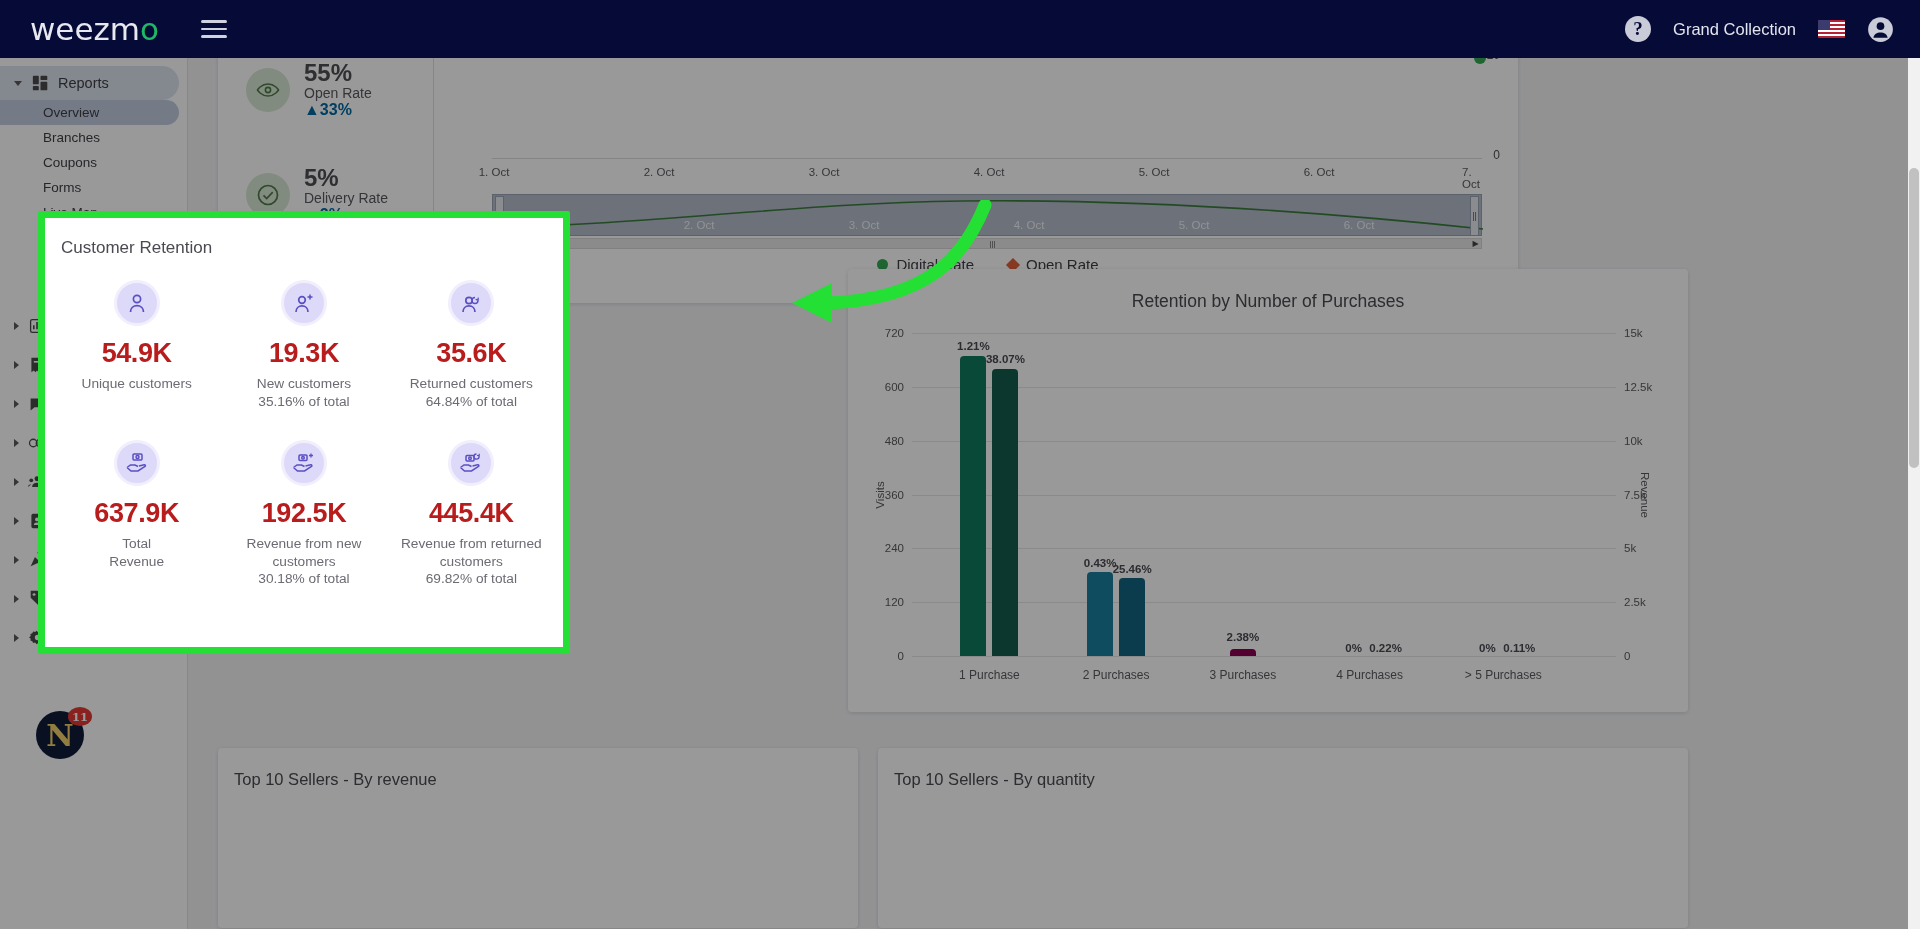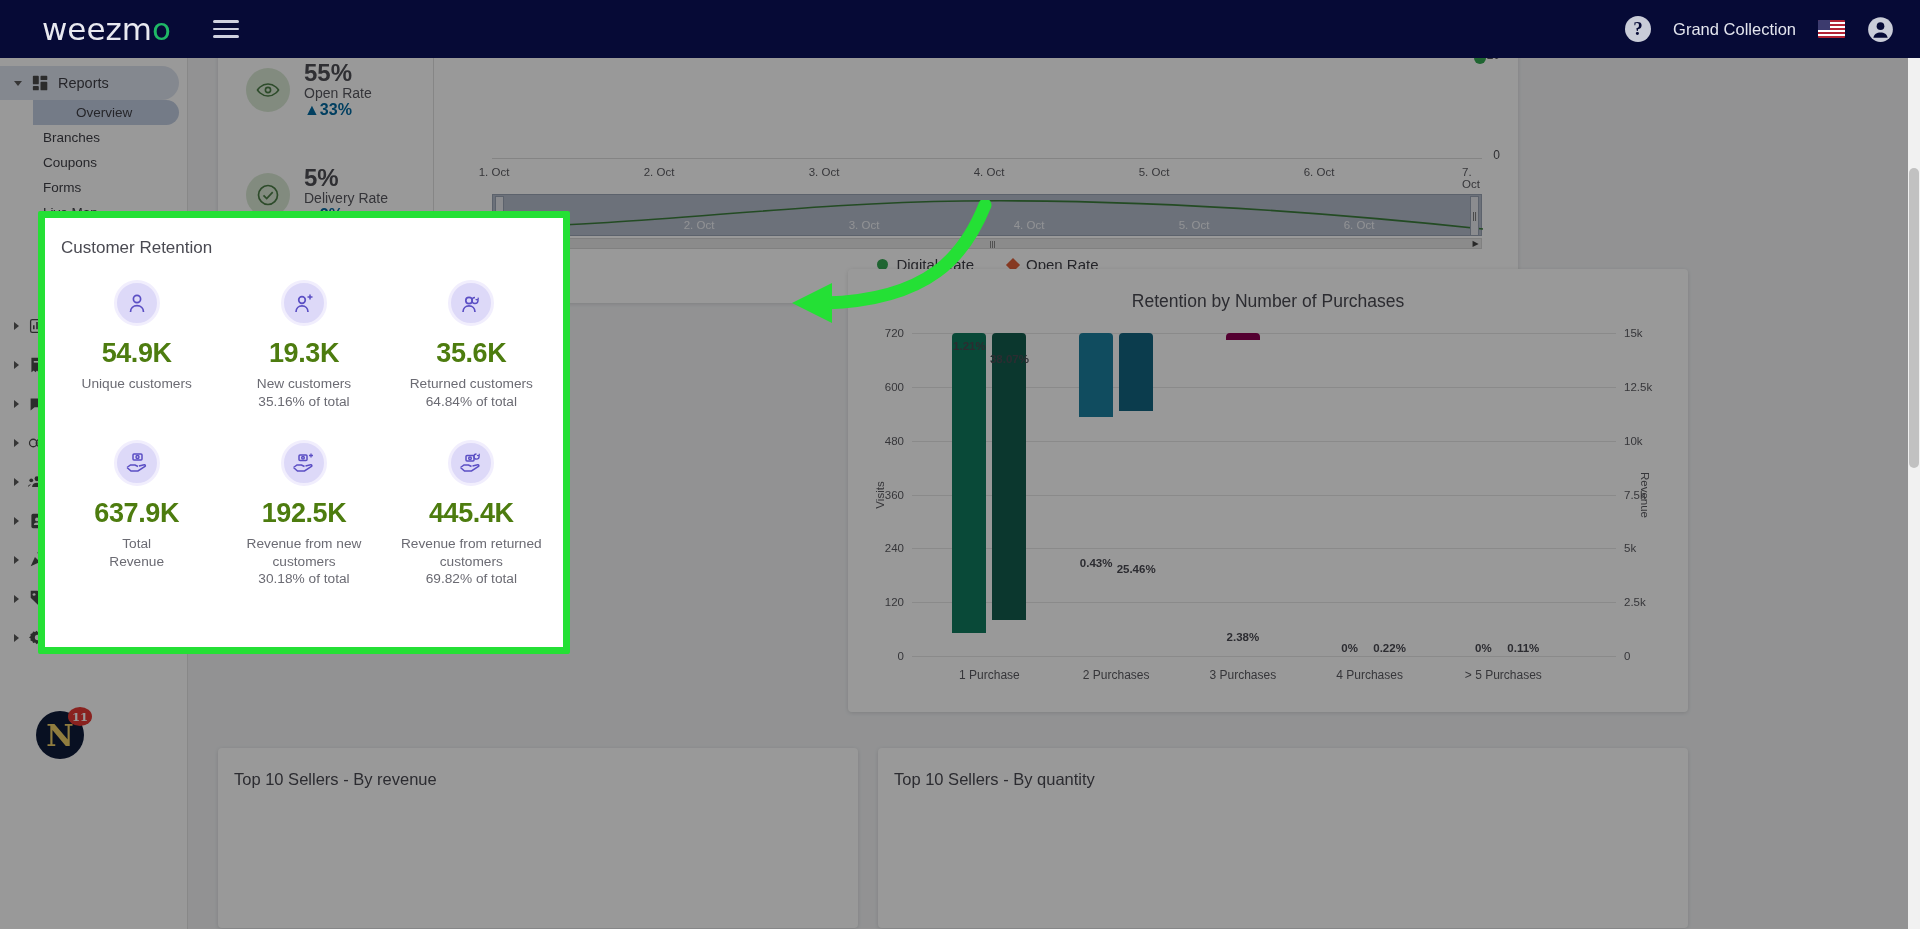--- a/index.html
+++ b/index.html
@@ -10,21 +10,21 @@
     position: relative;
   }
   
   .page { position: absolute; inset: 0; }
 
   
   .topbar {
     position: absolute; top: 0; left: 0; width: 1920px; height: 58px;
     background: #060a36; display: flex; align-items: center; z-index: 30;
   }
-  .logo { margin-left: 42px; display: flex; align-items: baseline; }
+  .logo { margin-left: 30px; display: flex; align-items: baseline; }
   .logo-text {
     font-size: 31px; font-weight: 400; color: #e8e9f0; letter-spacing: 0px;
     font-family: "DejaVu Sans", sans-serif;
   }
   .logo-o { color: #1fb866; font-weight:400; }
   .hamburger { margin-left: 42px; width: 26px; cursor: pointer; }
   .hamburger span { display: block; height: 2.5px; background: #cfd2e0; margin: 5px 0; border-radius: 2px; }
   .topbar-right { margin-left: auto; display: flex; align-items: center; gap: 22px; margin-right: 26px; }
   .help-icon {
     width: 26px; height: 26px; border-radius: 50%; background: #c9ccd8; color: #060a36;
@@ -49,21 +49,21 @@
   }
   .nav-group-head.active { background: #dde3ef; border-radius: 0 17px 17px 0; margin-right: 8px; }
   .caret { width: 0; height: 0; border-left: 5px solid #5a5a5a; border-top: 4px solid transparent; border-bottom: 4px solid transparent; flex: 0 0 auto; }
   .caret.open { border-left: 4px solid transparent; border-right: 4px solid transparent; border-top: 5px solid #5a5a5a; border-bottom:none; }
   .nav-icon { width: 20px; height: 20px; flex: 0 0 auto; display:flex; align-items:center; justify-content:center; color:#4a4a4a; }
   .nav-label { font-size: 14.5px; color: #3f3f46; }
   .nav-sub {
     display: flex; align-items: center; height: 25px; padding-left: 43px;
     font-size: 13.5px; color: #3f3f46; cursor: pointer;
   }
-  .nav-sub.selected { background: #c2cee2; border-radius: 0 14px 14px 0; margin-right: 8px; font-weight: 400; margin-left: 33px; }
+  .nav-sub.selected { background: #c2cee2; border-radius: 0 14px 14px 0; margin-right: 8px; font-weight: 400; }
   .nav-spacer { height: 6px; }
 
   .sidebar-bottom { position: absolute; bottom: 170px; left: 36px; }
   .n-logo {
     width: 48px; height: 48px; border-radius: 50%; background: #0e1b3a;
     display: flex; align-items: center; justify-content: center;
     color: #f1d16a; font-size: 30px; font-weight: 700; font-family: "DejaVu Serif", serif;
     position: relative;
   }
   .n-badge {
@@ -109,34 +109,34 @@
     background: #ffffff; z-index: 25; border: 7px solid #24e035; border-radius: 2px;
   }
   .retention-title { font-size: 17px; color: #4a4a52; padding: 20px 0 0 16px; }
   .metrics-grid { display: grid; grid-template-columns: repeat(3, 1fr); row-gap: 30px; padding: 22px 8px 0 8px; }
   .metric { text-align: center; }
   .metric-icon {
     width: 46px; height: 46px; border-radius: 50%; background: #ddd9f8;
     display: flex; align-items: center; justify-content: center; margin: 0 auto 12px auto;
     color: #5b4fc4; border: 3px solid #f1eefd;
   }
-  .metric-value { font-size: 27px; font-weight: 700; color: #4d7c0f; letter-spacing: -0.4px; }
+  .metric-value { font-size: 27px; font-weight: 700; color: #b91c1c; letter-spacing: -0.4px; }
   .metric-label { font-size: 13.7px; color: #6b6b73; line-height: 1.28; margin-top: 6px; }
 
   
   .bars-card { position: absolute; left: 660px; top: 211px; width: 840px; height: 443px; }
   .bars-title { text-align: center; font-size: 17.5px; color: #4a4a52; padding-top: 22px; }
   .plot { position: absolute; left: 64px; top: 64px; right: 72px; bottom: 56px; }
   .gridline { position: absolute; left: 0; right: 0; height: 1px; background: #e6e6e6; }
   .ytick-l { position: absolute; right: calc(100% + 8px); font-size: 11.5px; color: #5b5b61; transform: translateY(-50%); white-space: nowrap; }
   .ytick-r { position: absolute; left: calc(100% + 8px); font-size: 11.5px; color: #5b5b61; transform: translateY(-50%); white-space: nowrap; }
   .axis-title-l { position: absolute; left: -46px; top: 50%; transform: translateY(-50%) rotate(-90deg); font-size: 11.5px; color: #5b5b61; }
   .axis-title-r { position: absolute; right: -52px; top: 50%; transform: translateY(-50%) rotate(90deg); font-size: 11.5px; color: #5b5b61; }
   .group { position: absolute; bottom: 0; display: flex; align-items: flex-end; justify-content: center; gap: 6px; height: 100%; }
-  .bar-wrap { position: relative; width: 34px; height: 100%; display: flex; }
+  .bar-wrap { position: relative; width: 26px; height: 100%; display: flex; align-items: flex-end; }
   .bar { width: 34px; border-radius: 4px 4px 0 0; }
   .bar-lab { position: absolute; left: 50%; transform: translateX(-50%); font-size: 11.5px; font-weight: 700; color: #4a4a52; white-space: nowrap; }
   .cat-lab { position: absolute; top: calc(100% + 12px); left: 50%; transform: translateX(-50%); font-size: 12px; color: #5b5b61; white-space: nowrap; }
 
   
   .bottom-left { position: absolute; left: 30px; top: 690px; width: 640px; height: 180px; }
   .bottom-right { position: absolute; left: 690px; top: 690px; width: 810px; height: 180px; }
   .bottom-title { font-size: 16.5px; color: #4a4a52; padding: 22px 0 0 16px; }
 
   

